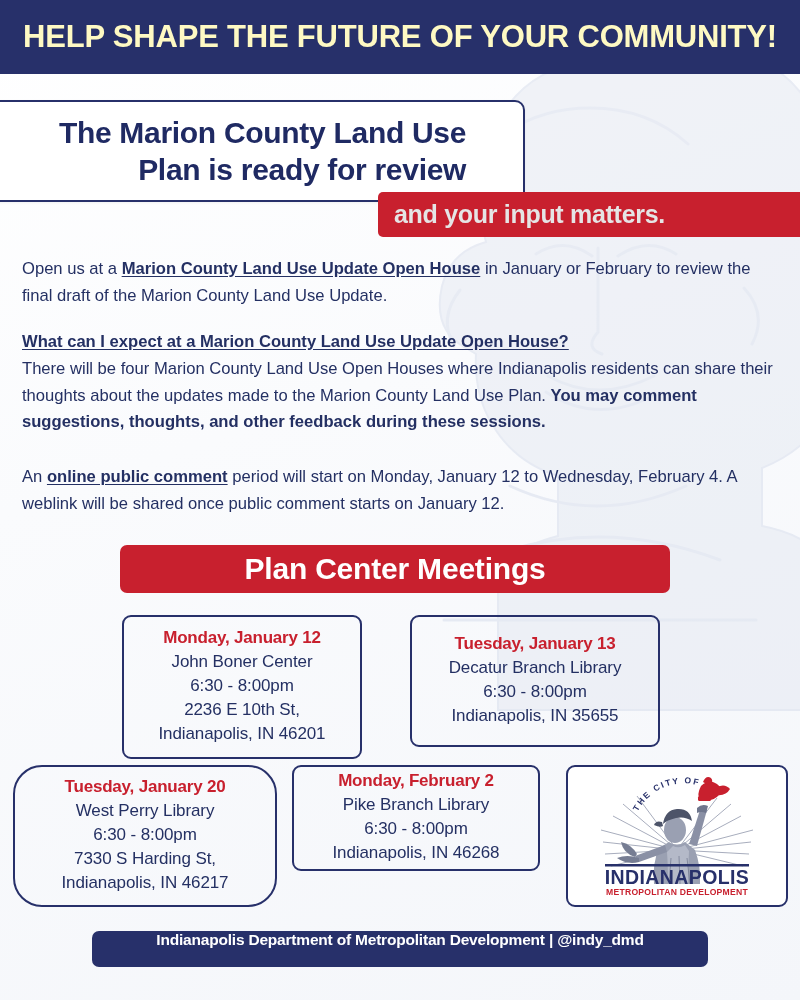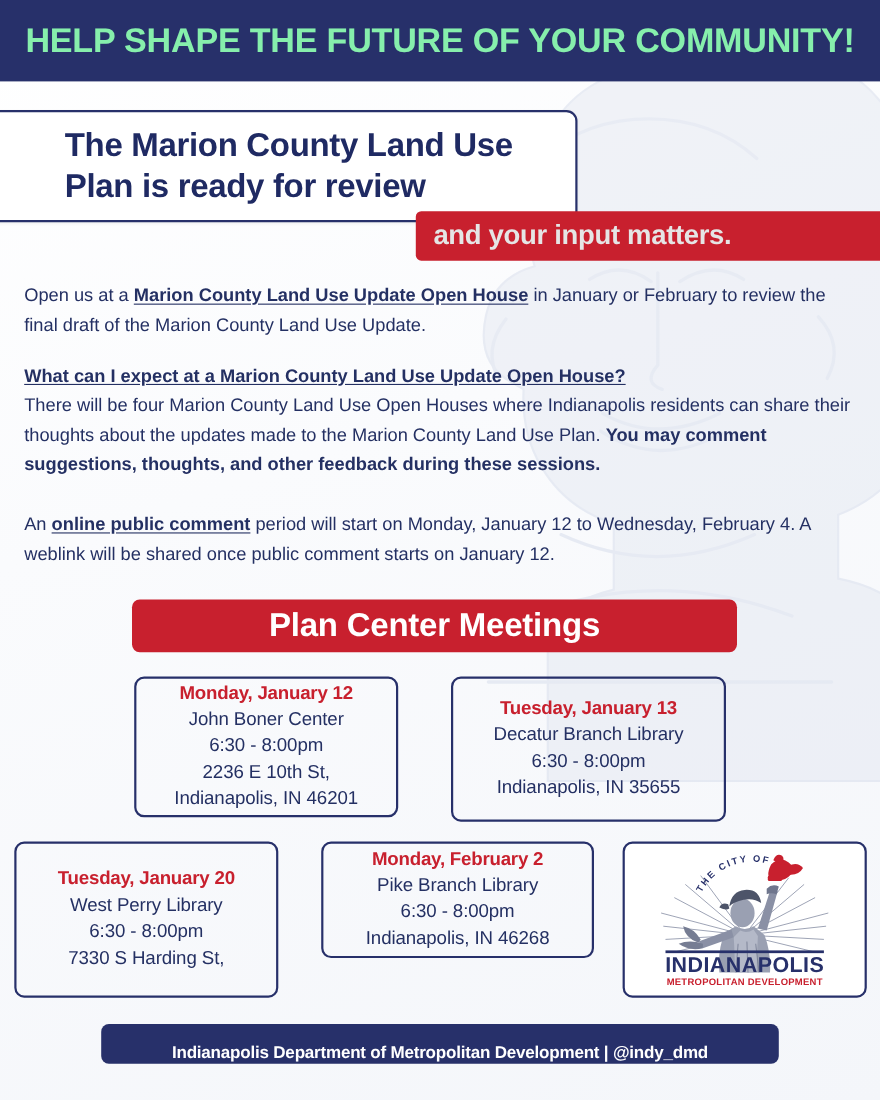--- a/index.html
+++ b/index.html
@@ -28,21 +28,21 @@
   .watermark svg { width:100%; height:100%; display:block; }
 
   
   .header-bar {
     position:absolute; left:0; top:0; width:800px; height:74px;
     background:#27306a;
     display:flex; align-items:center; justify-content:center;
     z-index:5;
   }
   .header-bar .htxt {
-    color:#86efac;
+    color:#fef9c3;
     font-size:31px;
     font-weight:700;
     letter-spacing:-0.2px;
     white-space:nowrap;
   }
 
   
   .title-box {
     position:absolute;
     left:-24px; top:100px;
@@ -52,21 +52,21 @@
     border-radius:10px;
     z-index:6;
     display:flex; align-items:center; justify-content:center;
     box-shadow:0 1px 3px rgba(0,0,0,0.05);
   }
   .title-box .ttxt {
     color:#1f2a63;
     font-size:30px;
     font-weight:700;
     line-height:1.25;
-    text-align:left;
+    text-align:right;
     padding:0 20px 0 44px;
     letter-spacing:-0.3px;
   }
 
   
   .red-banner {
     position:absolute;
     left:378px; top:192px;
     width:444px; height:45px;
     background:#c8202e;
@@ -136,23 +136,23 @@
     letter-spacing:-0.2px;
   }
   .card .cline {
     color:#243063;
     font-size:17px;
     font-weight:400;
     line-height:1.42;
     letter-spacing:-0.1px;
   }
 
-  #card-1 { left:122px; top:615px; width:240px; height:128px; }
+  #card-1 { left:122px; top:615px; width:240px; height:144px; }
   #card-2 { left:410px; top:615px; width:250px; height:132px; }
-  #card-3 { left:13px;  top:765px; width:240px; height:142px; }
+  #card-3 { left:13px;  top:765px; width:264px; height:142px;border-radius:29px; }
   #card-4 { left:292px; top:765px; width:248px; height:106px; }
 
   
   .logo-card {
     position:absolute;
     left:566px; top:765px;
     width:222px; height:142px;
     border:2px solid #27306a;
     border-radius:9px;
     background:#ffffff;
@@ -163,21 +163,21 @@
   .logo-card svg { width:200px; height:128px; display:block; }
 
   
   .footer-bar {
     position:absolute;
     left:92px; top:931px;
     width:616px; height:36px;
     background:#27306a;
     border-radius:7px;
     z-index:5;
-    display:flex; align-items:flex-end; justify-content:center;
+    display:flex; align-items:flex-start; justify-content:center;
   }
   .footer-bar .ftxt {
     color:#ffffff;
     font-size:15.5px;
     font-weight:700;
     letter-spacing:-0.2px;
     white-space:nowrap;
   }
 </style>
 </head>
@@ -265,20 +265,21 @@
     <div class="cline">Decatur Branch Library</div>
     <div class="cline">6:30 - 8:00pm</div>
     <div class="cline">Indianapolis, IN 35655</div>
   </div>
 
   <div class="card" id="card-3">
     <div class="cdate">Tuesday, January 20</div>
     <div class="cline">West Perry Library</div>
     <div class="cline">6:30 - 8:00pm</div>
     <div class="cline">7330 S Harding St,</div>
+    <div class="cline">Indianapolis, IN 46217</div>
   </div>
 
   <div class="card" id="card-4">
     <div class="cdate">Monday, February 2</div>
     <div class="cline">Pike Branch Library</div>
     <div class="cline">6:30 - 8:00pm</div>
     <div class="cline">Indianapolis, IN 46268</div>
   </div>
 
   <div class="logo-card">

